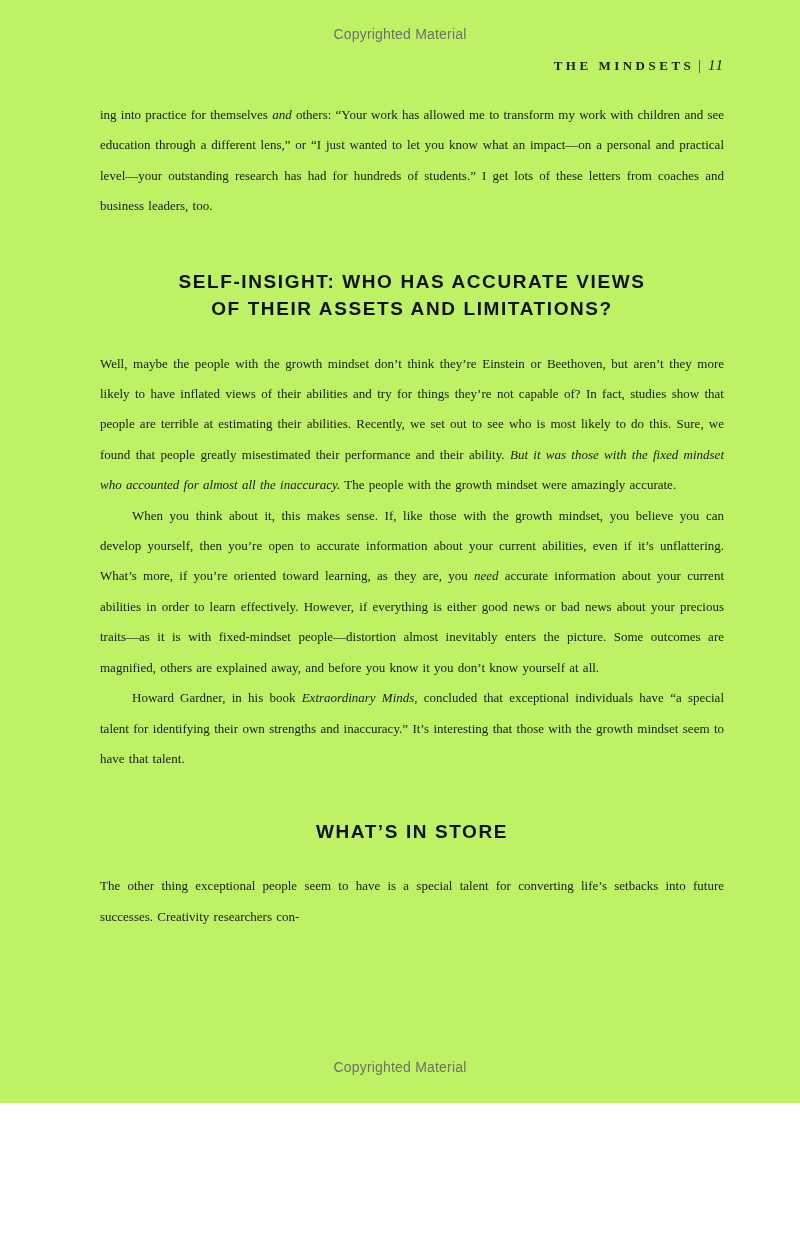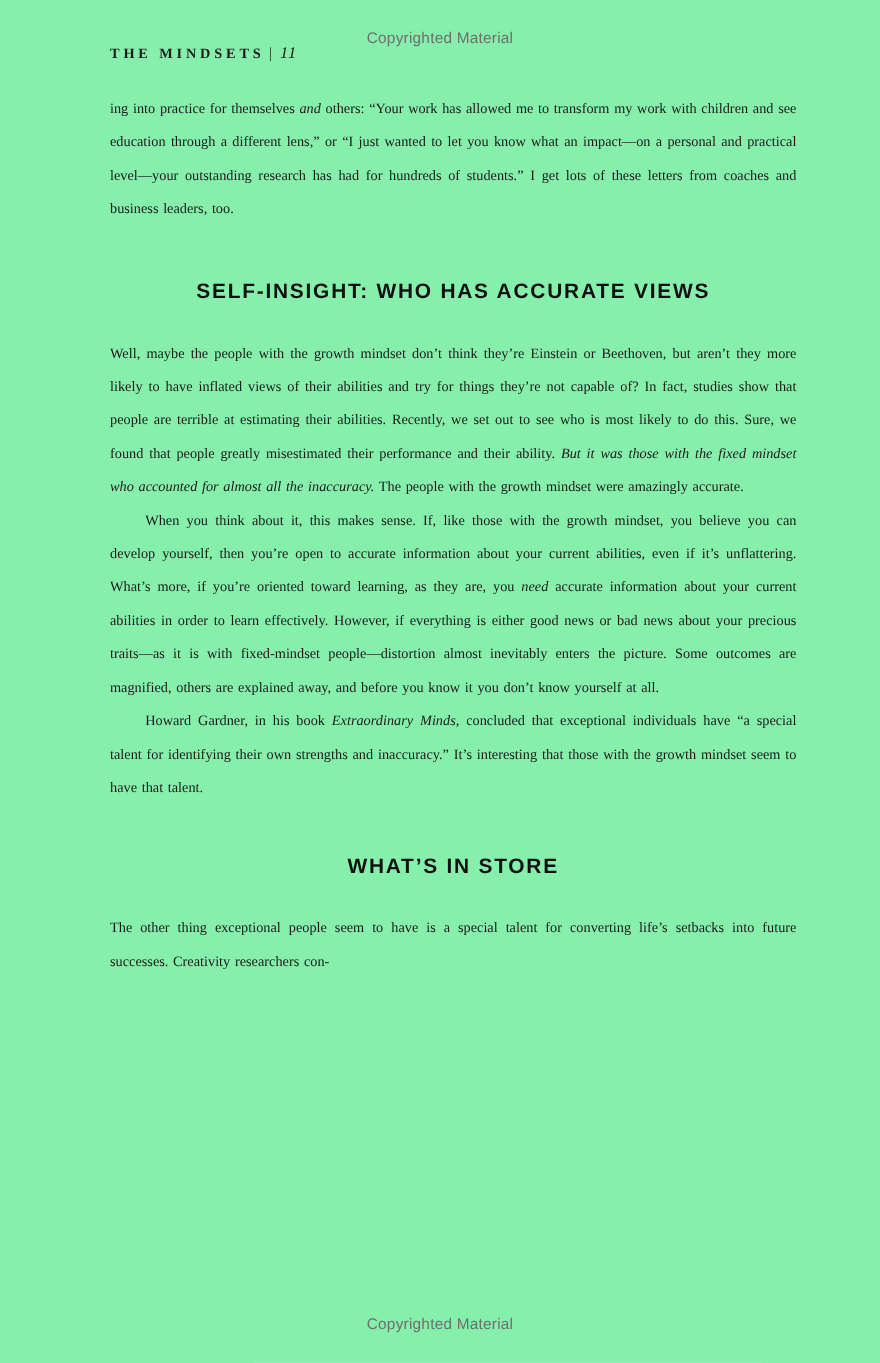--- a/index.html
+++ b/index.html
@@ -7,38 +7,39 @@
   body {
     width: 800px;
     height: 1239px;
     overflow: hidden;
     font-family: "Liberation Serif", serif;
     color: #191919;
   }
   .page {
     position: relative;
     width: 800px;
-    height: 1239px;
-    background: #86efac;
+    height: 1103px;
+    background: #bef264;
     padding: 0 76px 0 100px;
   }
   .copyright {
     position: absolute;
     left: 0;
     right: 0;
     text-align: center;
     font-family: "Liberation Sans", sans-serif;
     font-size: 14px;
     color: #6e6e6e;
     letter-spacing: 0.2px;
   }
   .copyright.top { top: 26px; }
   .copyright.bottom { bottom: 28px; }
   .running-header {
-    padding-top: 40px;
+    padding-top: 56px;
+    text-align: right;
     border: none;
   }
   .rh-title {
     font-size: 13px;
     font-weight: bold;
     letter-spacing: 3.5px;
     color: #1c1c1c;
   }
   .rh-divider {
     font-size: 14px;
@@ -88,20 +89,21 @@
   <div class="running-header">
     <span class="rh-title">THE MINDSETS</span><span class="rh-divider">|</span><span class="rh-page">11</span>
   </div>
 
   <div class="body-text">
 
     <p class="para"><span>ing into practice for themselves </span><span class="it">and</span><span> others: “Your work has allowed me to transform my work with children and see education through a different lens,” or “I just wanted to let you know what an impact—on a personal and practical level—your outstanding research has had for hundreds of students.” I get lots of these letters from coaches and business leaders, too.</span></p>
 
     <div class="section-heading">
         <div>SELF-INSIGHT: WHO HAS ACCURATE VIEWS</div>
+        <div>OF THEIR ASSETS AND LIMITATIONS?</div>
       </div>
 
     <p class="para"><span>Well, maybe the people with the growth mindset don’t think they’re Einstein or Beethoven, but aren’t they more likely to have inflated views of their abilities and try for things they’re not capable of? In fact, studies show that people are terrible at estimating their abilities. Recently, we set out to see who is most likely to do this. Sure, we found that people greatly misestimated their performance and their ability. </span><span class="it">But it was those with the fixed mindset who accounted for almost all the inaccuracy.</span><span> The people with the growth mindset were amazingly accurate.</span></p>
 
     <p class="para indent"><span>When you think about it, this makes sense. If, like those with the growth mindset, you believe you can develop yourself, then you’re open to accurate information about your current abilities, even if it’s unflattering. What’s more, if you’re oriented toward learning, as they are, you </span><span class="it">need</span><span> accurate information about your current abilities in order to learn effectively. However, if everything is either good news or bad news about your precious traits—as it is with fixed-mindset people—distortion almost inevitably enters the picture. Some outcomes are magnified, others are explained away, and before you know it you don’t know yourself at all.</span></p>
 
     <p class="para indent"><span>Howard Gardner, in his book </span><span class="it">Extraordinary Minds,</span><span> concluded that exceptional individuals have “a special talent for identifying their own strengths and inaccuracy.” It’s interesting that those with the growth mindset seem to have that talent.</span></p>
 
     <div class="section-heading small">
         <div>WHAT’S IN STORE</div>

